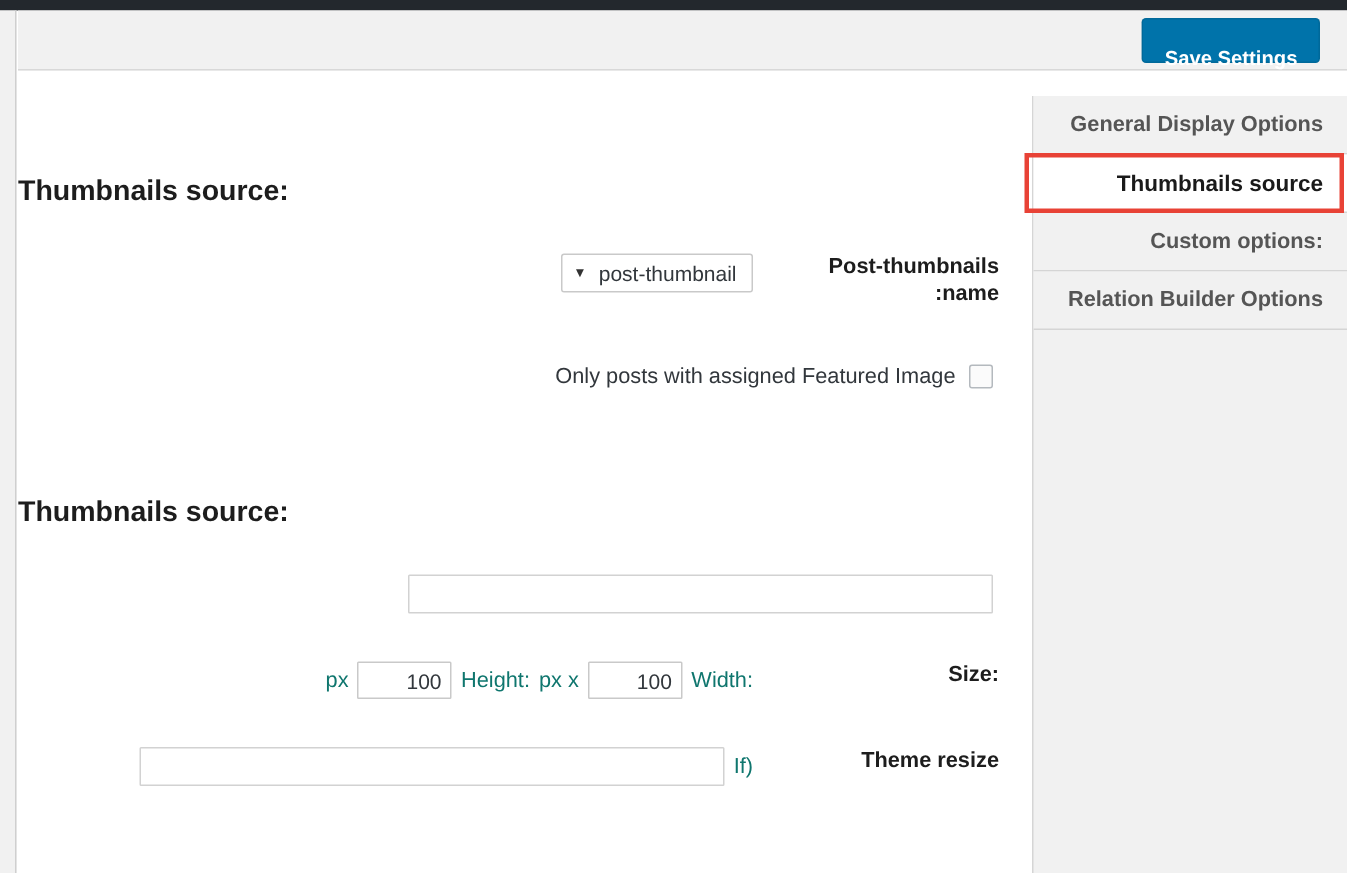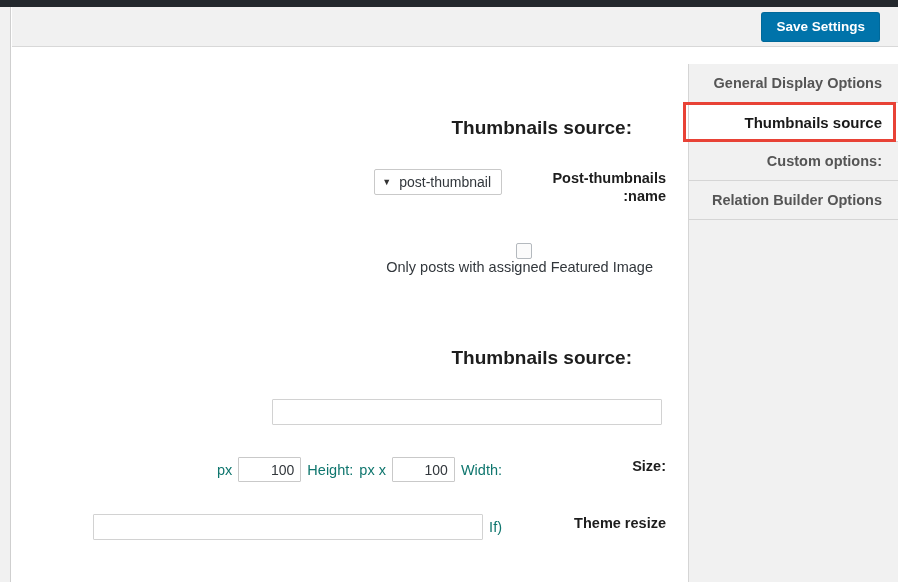--- a/index.html
+++ b/index.html
@@ -44,21 +44,21 @@
     top: 7px; left: 12px;
     width: 886px;
     height: 40px;
     background: #f1f1f1;
     border-bottom: 1px solid #d8d8d8;
   }
   .save-btn {
     position: absolute;
     top: 5px; right: 18px;
     height: 30px;
-    padding: 0 14px;
+    padding: 12px 14px;
     background: #0073aa;
     border: 1px solid #0063909e;
     border-radius: 3px;
     color: #ffffff;
     font-size: 13.5px;
     font-weight: bold;
     line-height: 28px;
     white-space: nowrap;
     cursor: pointer;
   }
@@ -120,21 +120,21 @@
     height: 534px;
     background: #ffffff;
     direction: rtl;
     overflow: hidden;
   }
 
   .section-heading {
     font-size: 19px;
     font-weight: bold;
     color: #1d1d1d;
-    text-align: right;
+    text-align: left;
     padding-right: 46px;
     white-space: nowrap;
   }
 
   
   .row {
     display: flex;
     flex-direction: row;
     align-items: flex-start;
     direction: rtl;
@@ -186,21 +186,21 @@
     left: 7px;
     top: 50%;
     transform: translateY(-50%);
     font-size: 9px;
     color: #333333;
     line-height: 1;
   }
 
   .cb-line {
     display: flex;
-    flex-direction: column;
+    flex-direction: row;
     align-items: center;
     direction: rtl;
   }
   .checkbox {
     width: 16px;
     height: 16px;
     background: #fbfbfb;
     border: 1px solid #b4b9be;
     border-radius: 2px;
     flex: 0 0 16px;

